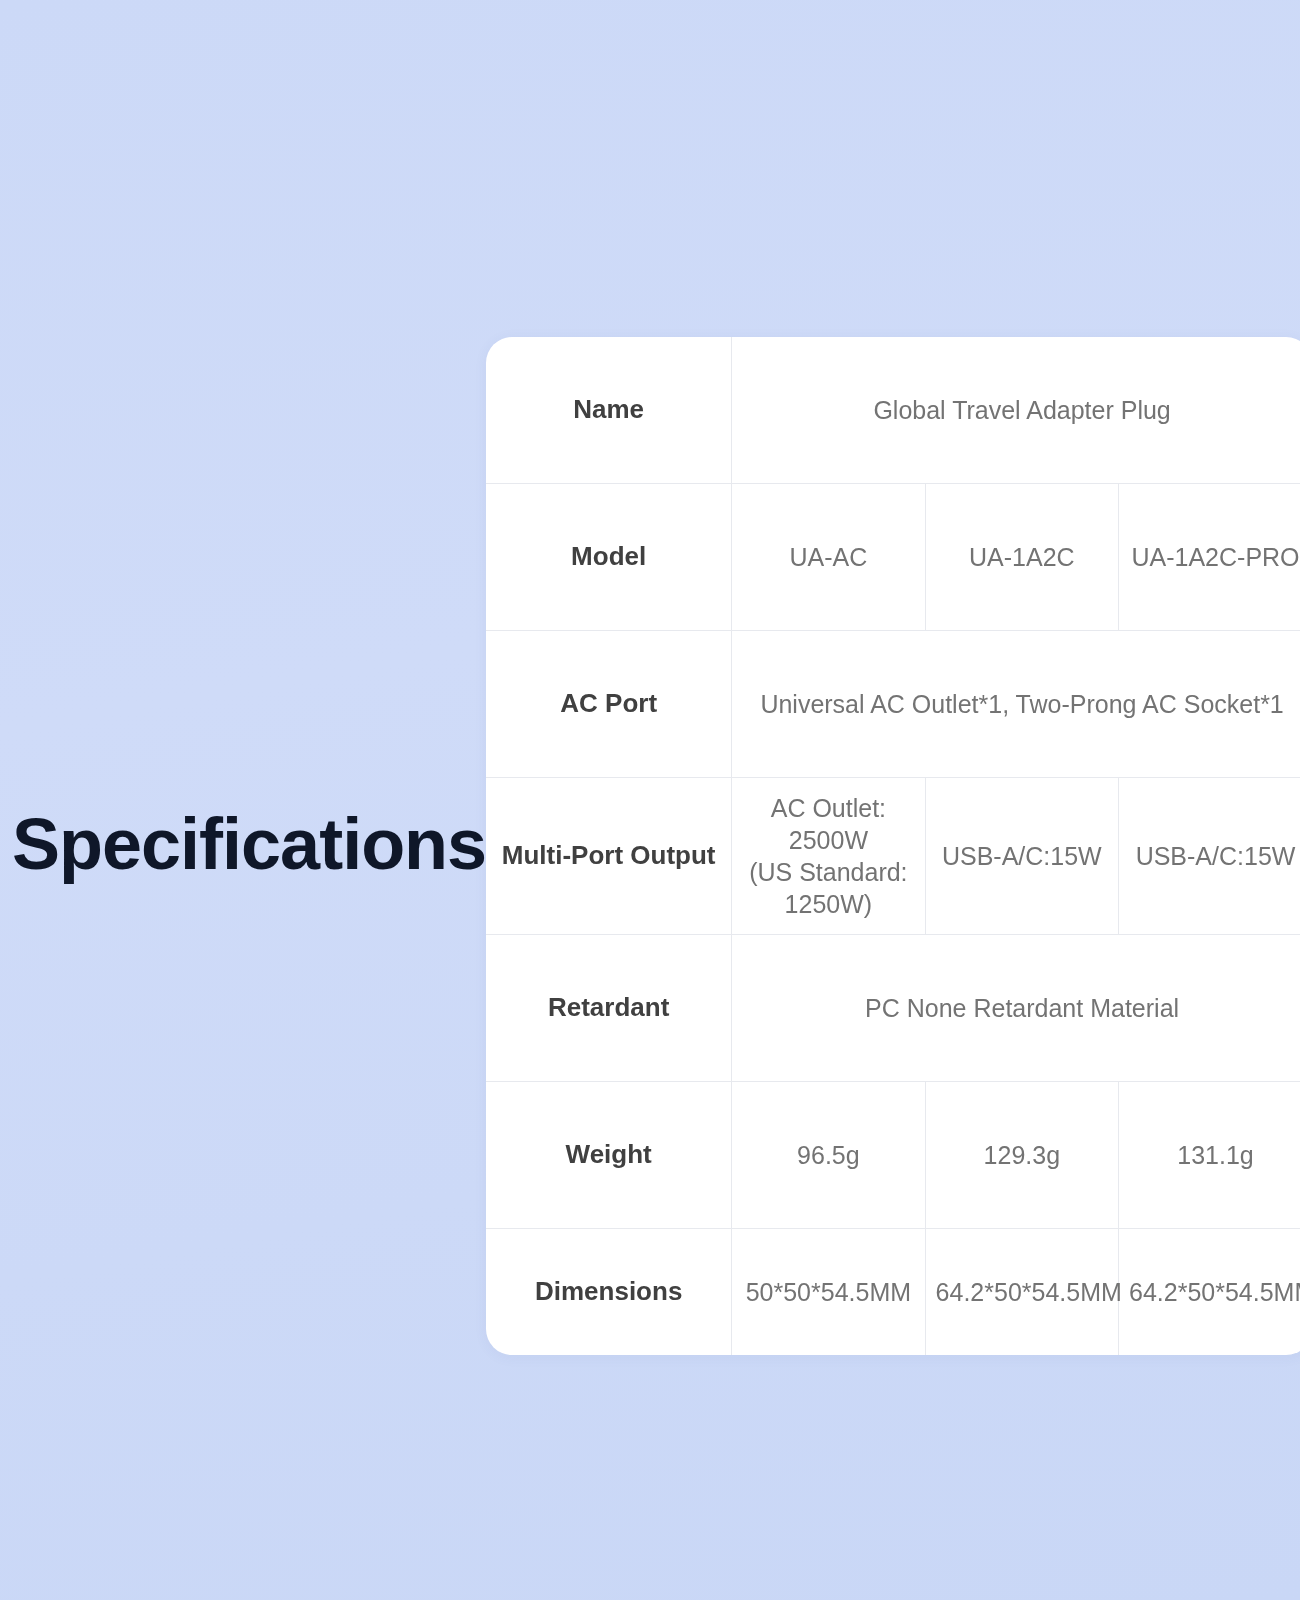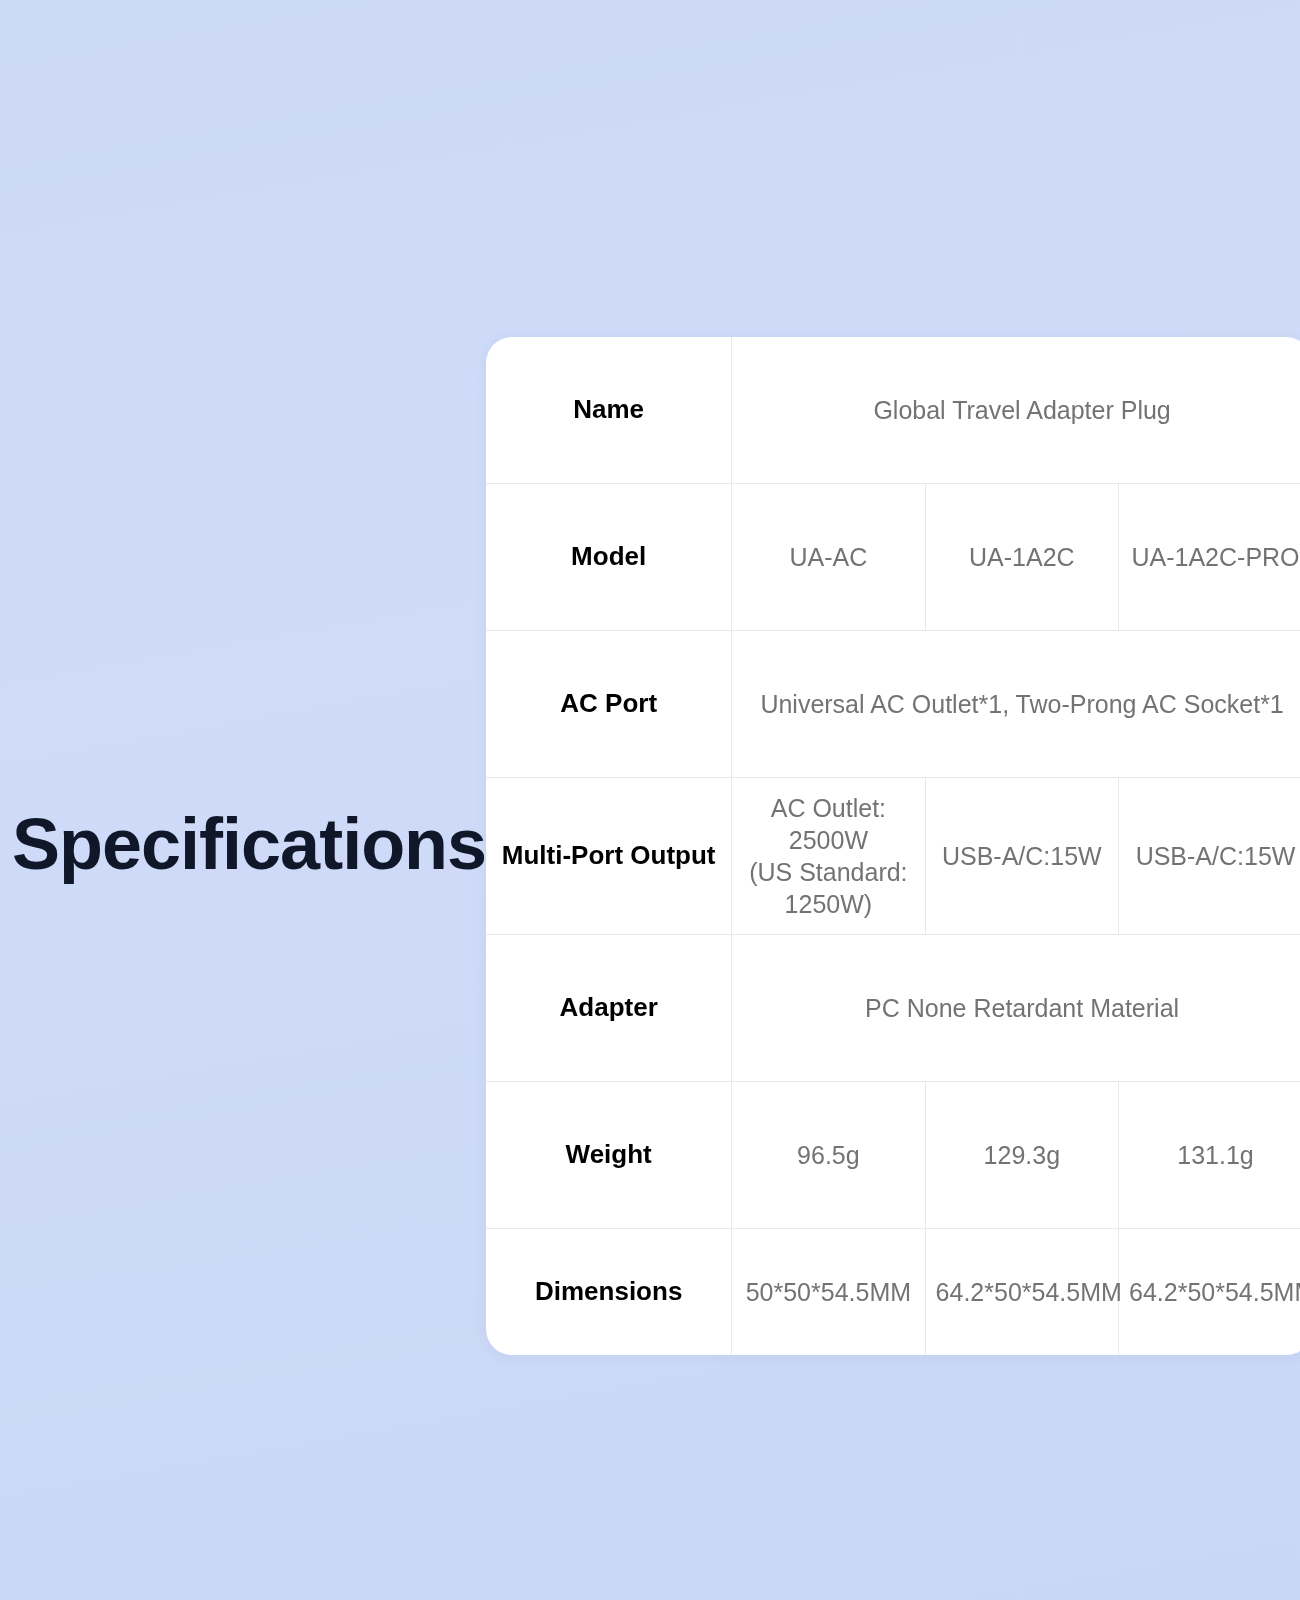--- a/index.html
+++ b/index.html
@@ -47,21 +47,21 @@
     text-align: center;
     vertical-align: middle;
     color: #737373;
     font-size: 25px;
     padding: 14px 10px;
     line-height: 1.28;
   }
   table.spec tr td:first-child {
     font-weight: 700;
     font-size: 26px;
-    color: #000000;
+    color: #404040;
     width: 225px;
   }
   table.spec tr:first-child td {
     border-top: none;
   }
   table.spec tr:last-child td {
     border-bottom: none;
   }
   table.spec tr td:first-child {
     border-left: none;
@@ -100,21 +100,21 @@
         <tr class="r-mid">
           <td>Multi-Port Output</td>
           <td class="cell-lines">
             <span>AC Outlet: 2500W</span>
             <span>(US Standard: 1250W)</span>
           </td>
           <td>USB-A/C:15W</td>
           <td>USB-A/C:15W</td>
         </tr>
         <tr class="r-tall">
-          <td>Adapter</td>
+          <td>Retardant</td>
           <td colspan="3">PC None Retardant Material</td>
         </tr>
         <tr class="r-tall">
           <td>Weight</td>
           <td>96.5g</td>
           <td>129.3g</td>
           <td>131.1g</td>
         </tr>
         <tr class="r-short">
           <td>Dimensions</td>

